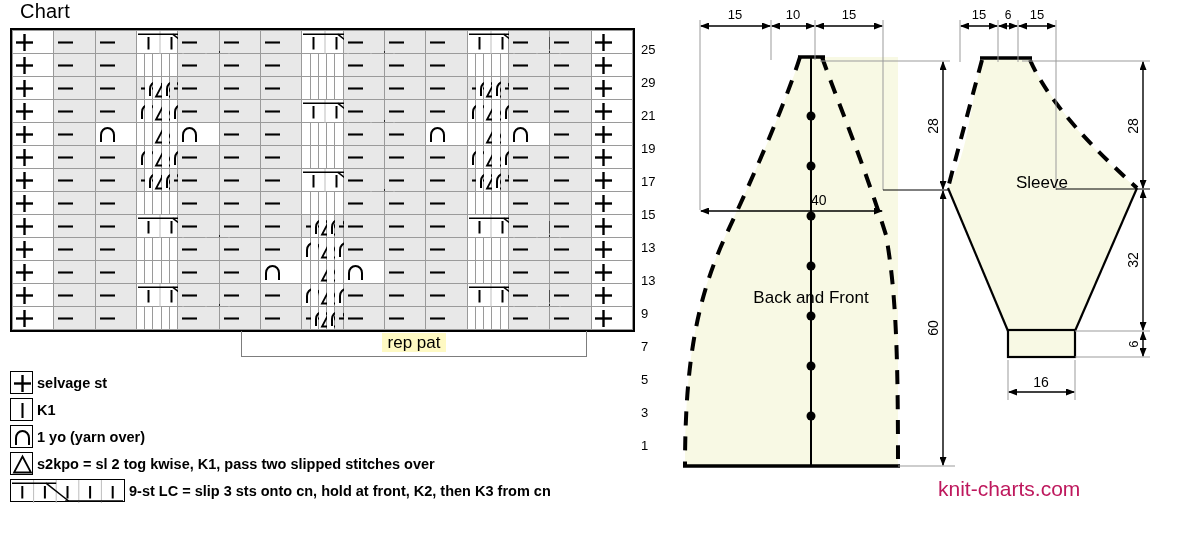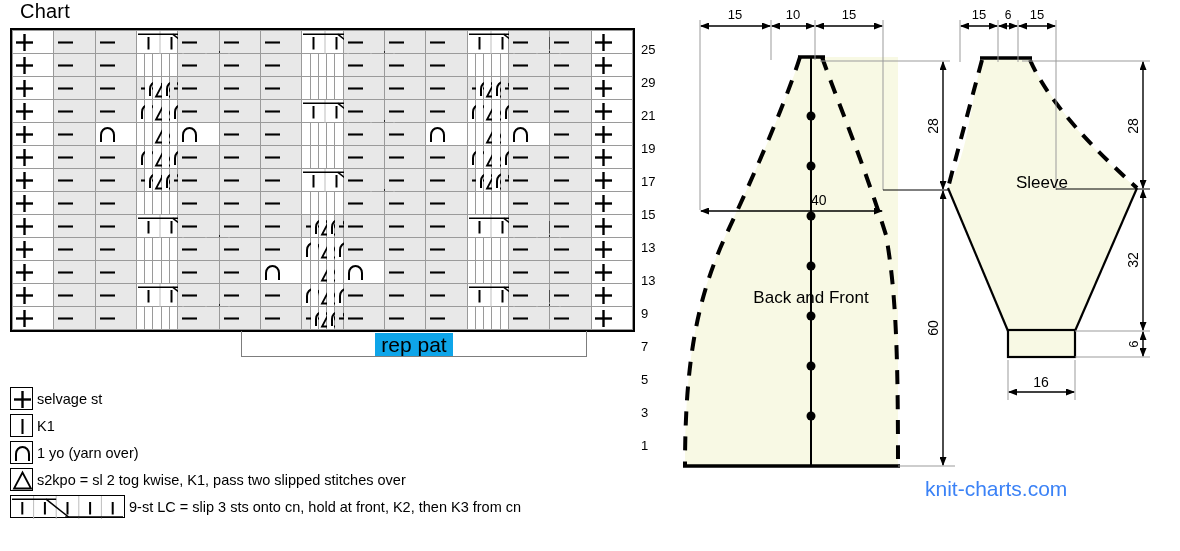--- a/index.html
+++ b/index.html
@@ -90,30 +90,31 @@
     left: 0; top: 0; right: 0; bottom: 0;
     border-left: 1px solid #7d7d7d;
     border-right: 1px solid #7d7d7d;
     border-bottom: 1px solid #7d7d7d;
   }
   #rep-pat .lbl-wrap {
     position: absolute; left:0; right:0; top: 2px;
     text-align: center;
   }
   #rep-pat .lbl-wrap span {
-    background: #0ea5e9;
+    background: #fef9c3;
     padding: 0 6px;
-    font-size: 21px;
+    font-size: 17px;
   }
 
   
   #legend {
     position: absolute;
-    left: 10px; top: 386px;
+    left: 10px; top: 370px;
     width: 650px;
+    font-weight: bold;
   }
   .legend-row {
     display: flex;
     align-items: center;
     height: 25px;
     margin-bottom: 2px;
   }
   .legend-sym {
     flex: 0 0 auto;
     border: 1px solid #000;
@@ -134,23 +135,23 @@
 
   
   #schematics {
     position: absolute;
     left: 670px; top: 0;
     width: 510px; height: 551px;
   }
   #schematics svg { display: block; }
   #site-credit {
     position: absolute;
-    left: 255px; top: 477px;
+    left: 268px; top: 477px;
     font-size: 21px;
-    color: #3b82f6;
+    color: #be185d;
   }
 </style>
 </head>
 <body>
 
 <div id="root">
 
   <div id="chart-panel">
 
     <div id="chart-title">Chart</div>

